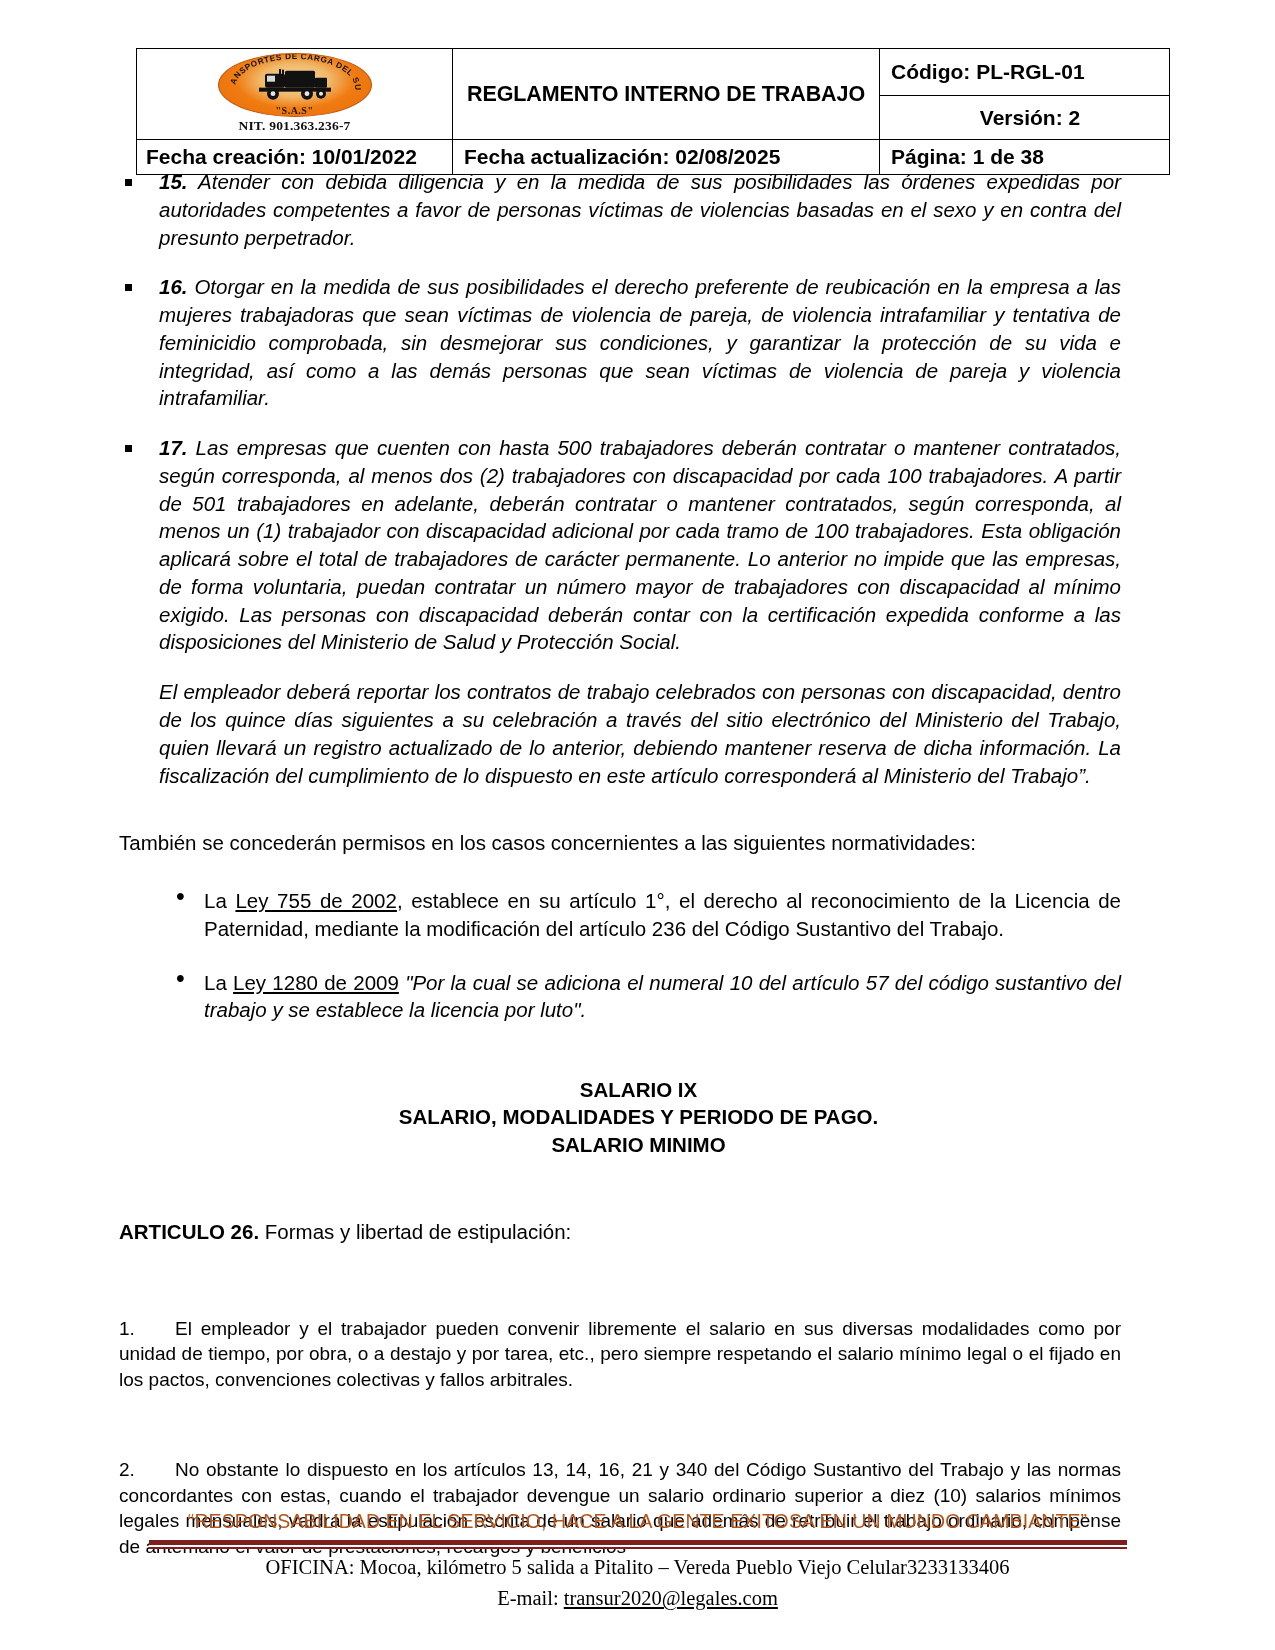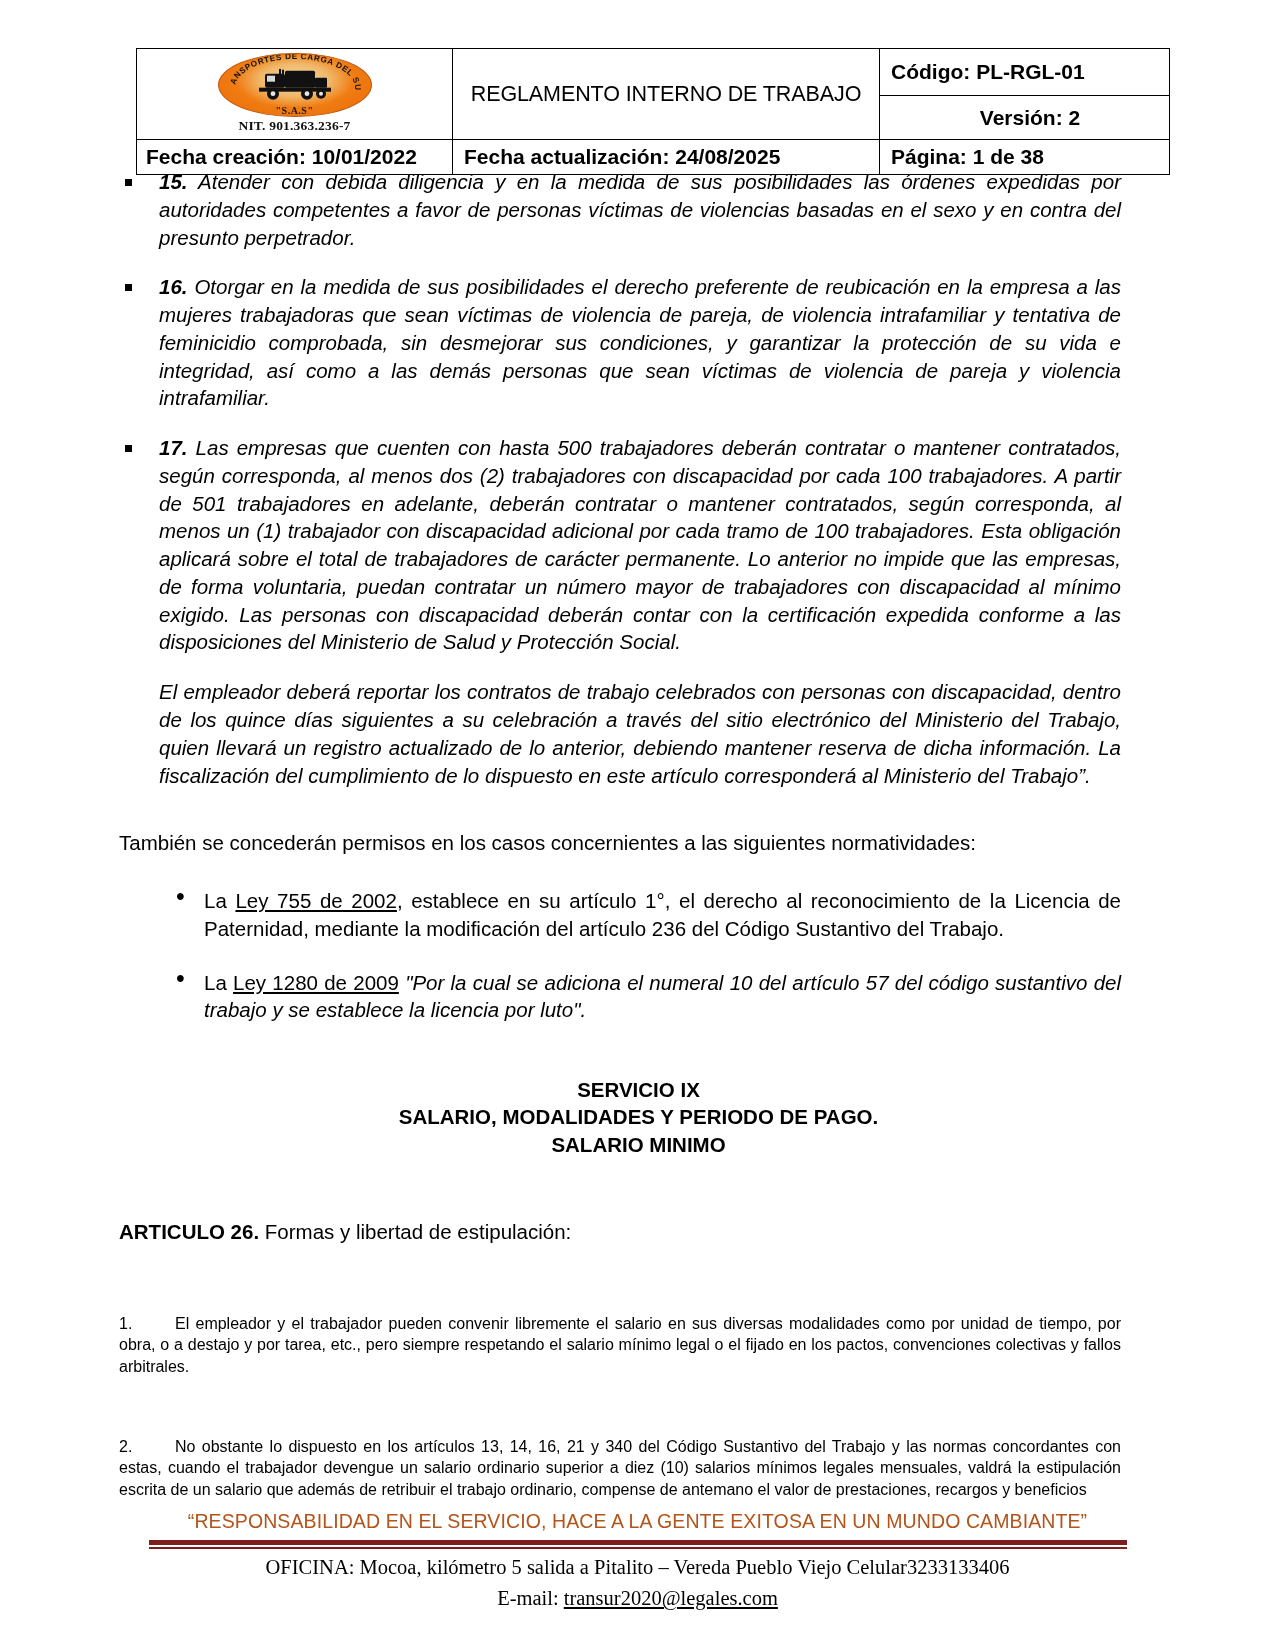--- a/index.html
+++ b/index.html
@@ -34,21 +34,21 @@
     text-align: center;
   }
   .logo-cell {
     width: 315px;
     height: 85px;
     padding: 2px 0 3px 0 !important;
   }
   .title-cell {
     width: 410px;
     font-size: 21.5px;
-    font-weight: normal;
+    font-weight: bold;
     line-height: 1.22;
     letter-spacing: -0.1px;
     padding: 0 8px !important;
   }
   .code-cell {
     width: 278px;
     font-size: 21px;
     font-weight: bold;
     height: 44px;
     padding: 0 0 0 11px !important;
@@ -212,21 +212,21 @@
 
   .art-head {
     padding: 0 155px 0 118px;
     font-size: 20.5px;
     line-height: 1.355;
   }
   .art-head b { font-weight: bold; }
 
   .num-para {
     padding: 0 155px 0 118px;
-    font-size: 16px;
+    font-size: 19px;
     line-height: 1.355;
     text-align: justify;
   }
   .num-para .num-ind { display: inline-block; width: 56px; }
   .sp-18 { height: 18px; }
   .sp-26 { height: 26px; }
   .sp-30 { height: 30px; }
   .sp-40 { height: 40px; }
 
   
@@ -314,21 +314,21 @@
         </div>
       </td>
       <td class="title-cell" rowspan="2">REGLAMENTO INTERNO DE TRABAJO</td>
       <td class="code-cell">Código: PL-RGL-01</td>
     </tr>
     <tr>
       <td class="ver-cell">Versión: 2</td>
     </tr>
     <tr>
       <td class="foot-cell ctr">Fecha creación: 10/01/2022</td>
-      <td class="foot-cell">Fecha actualización: 24/08/2025</td>
+      <td class="foot-cell">Fecha actualización: 02/08/2025</td>
       <td class="foot-cell">Página: 1 de 38</td>
     </tr>
   </tbody>
     </table>
 
   <div class="body-area">
 
     <ul class="sq-list">
       <li class="sq-item">
         <b>15.</b><span> Atender con debida diligencia y en la medida de sus posibilidades las órdenes expedidas por autoridades competentes a favor de personas víctimas de violencias basadas en el sexo y en contra del presunto perpetrador.</span>
@@ -353,21 +353,21 @@
         <span>La </span><u>Ley 755 de 2002</u><span>, establece en su artículo 1°, el derecho al reconocimiento de la Licencia de Paternidad, mediante la modificación del artículo 236 del Código Sustantivo del Trabajo.</span>
       </li>
       <li class="rb-item">
         <span>La </span><u>Ley 1280 de 2009</u><span> </span><i>"Por la cual se adiciona el numeral 10 del artículo 57 del código sustantivo del trabajo y se establece la licencia por luto".</i>
       </li>
     </ul>
 
     <div class="sp-26"></div>
 
     <div class="chapter">
-      <div>SERVICIO IX</div>
+      <div>SALARIO IX</div>
       <div>SALARIO, MODALIDADES Y PERIODO DE PAGO.</div>
       <div>SALARIO MINIMO</div>
     </div>
 
     <div class="sp-40"></div>
 
     <p class="art-head">
       <b>ARTICULO 26.</b><span> Formas y libertad de estipulación:</span>
     </p>
 

